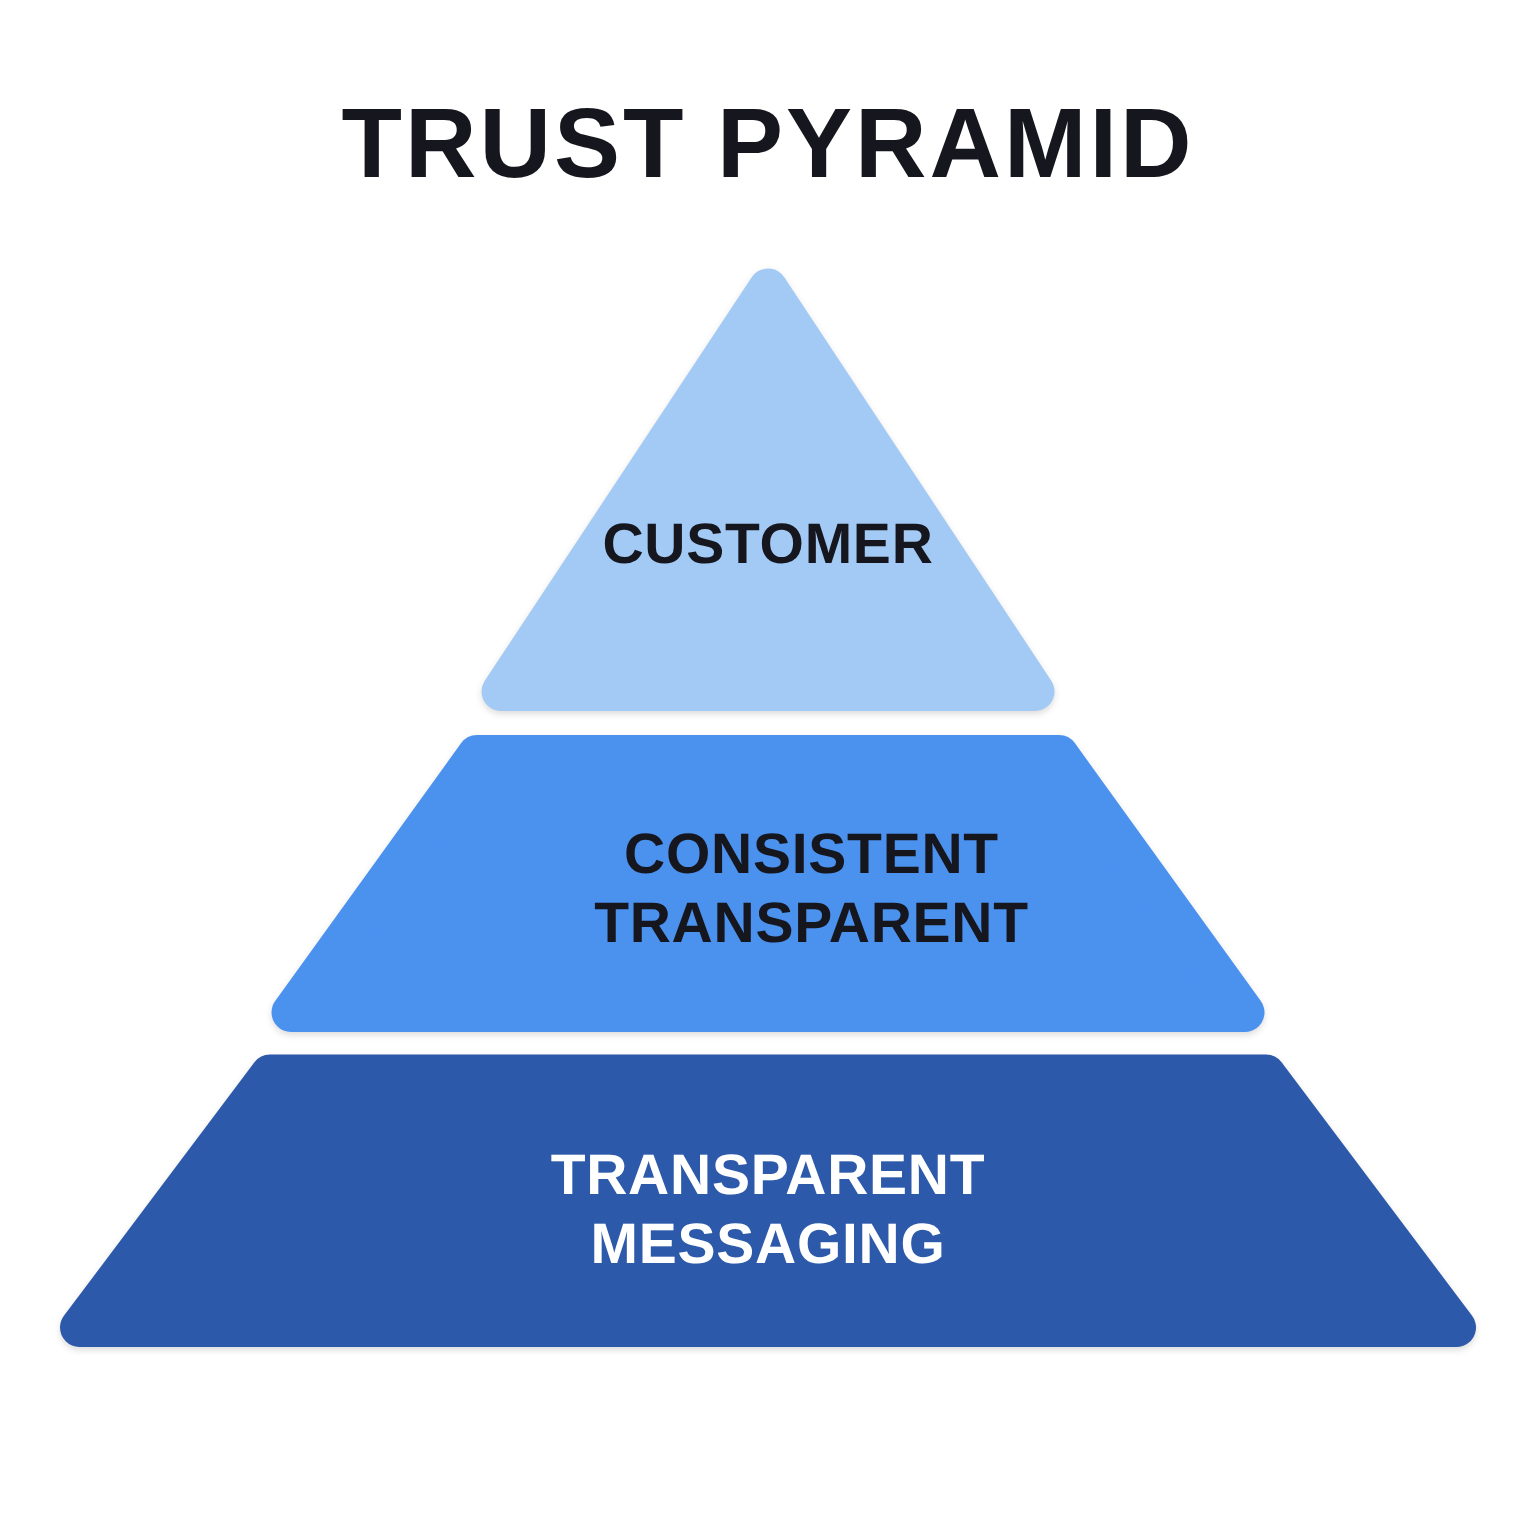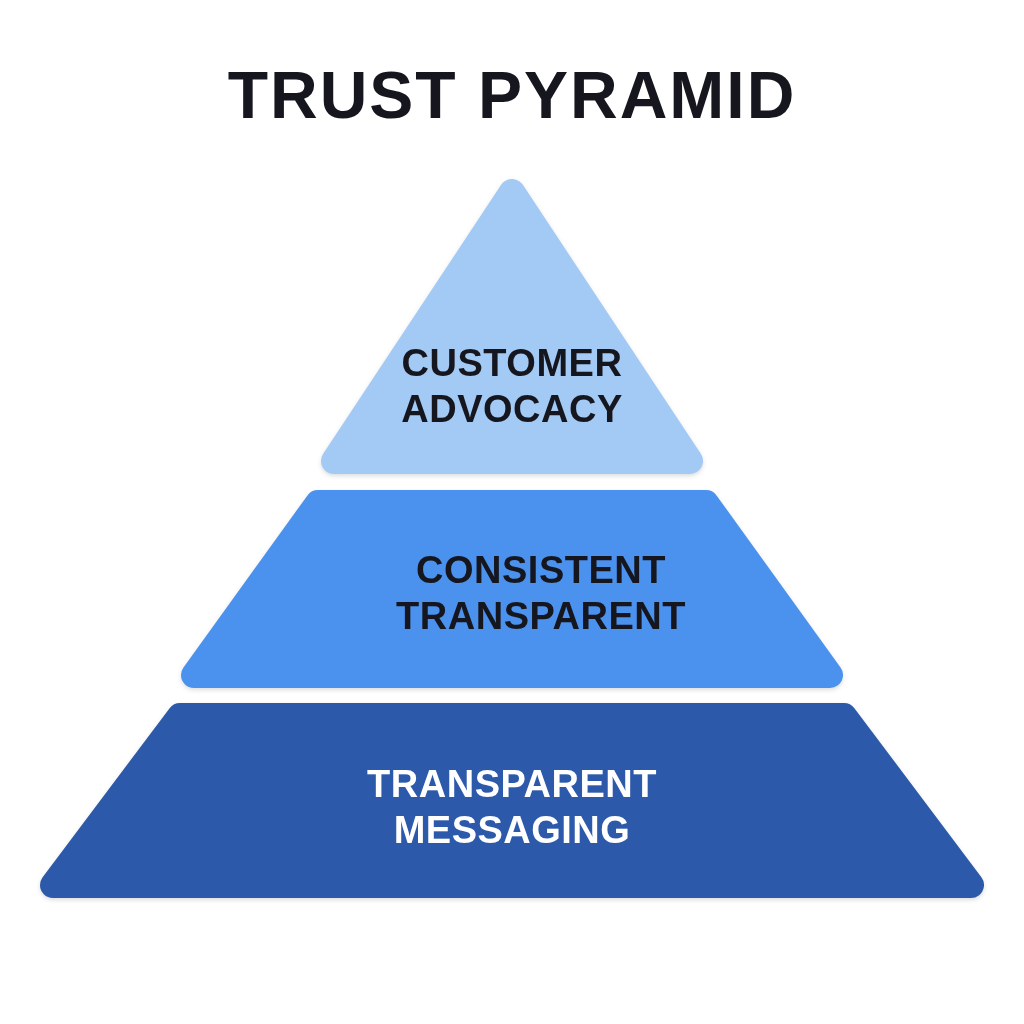--- a/index.html
+++ b/index.html
@@ -61,21 +61,20 @@
   <div class="title">TRUST PYRAMID</div>
 
   <svg class="pyramid-svg" viewBox="0 0 1024 1024" xmlns="http://www.w3.org/2000/svg">
     <path class="tier-shape" d="M 512 192 L 690 461 L 334 461 Z" stroke-width="26" stroke-linejoin="round" fill="#a2caf5" stroke="#a2caf5"></path>
     <path class="tier-shape" d="M 318 503 L 706 503 L 830 675 L 194 675 Z" stroke-width="26" stroke-linejoin="round" fill="#4b92ef" stroke="#4b92ef"></path>
     <path class="tier-shape" d="M 180 716 L 844 716 L 971 885 L 53 885 Z" stroke-width="26" stroke-linejoin="round" fill="#2c59aa" stroke="#2c59aa"></path>
   </svg>
 
   <div class="tier-label label-top label-dark">
     <div>CUSTOMER</div>
-    <div>ADVOCACY</div>
   </div>
 
   <div class="tier-label label-middle label-dark">
     <div>CONSISTENT</div>
     <div>TRANSPARENT</div>
   </div>
 
   <div class="tier-label label-bottom label-light">
     <div>TRANSPARENT</div>
     <div>MESSAGING</div>

